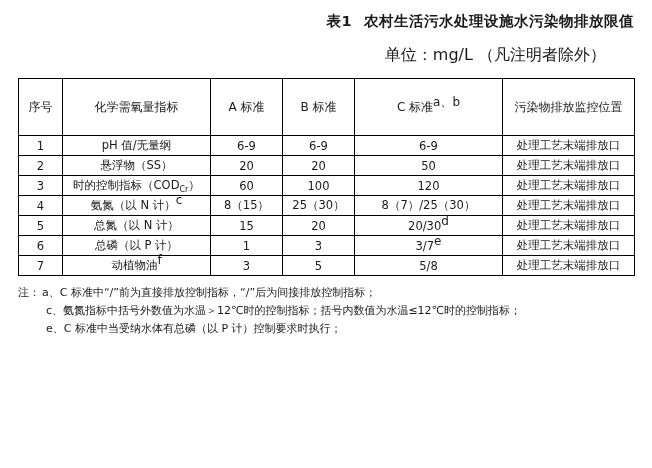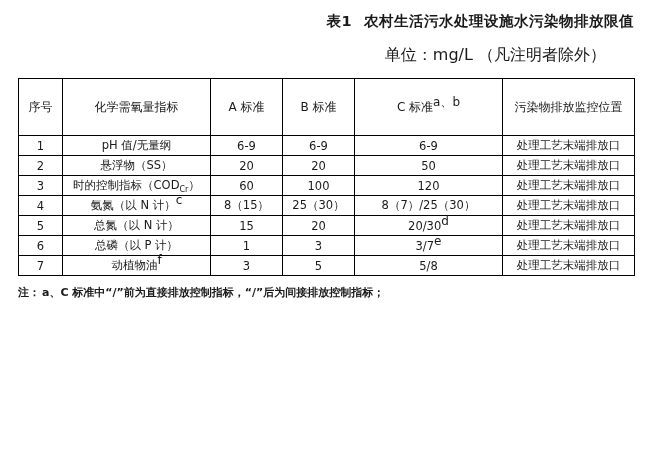--- a/index.html
+++ b/index.html
@@ -70,21 +70,20 @@
   }
   sub {
     font-size: 8px;
     vertical-align: sub;
     line-height: 0;
   }
   .notes {
     margin-top: 8px;
     font-size: 11px;
     line-height: 1.62;
-    font-weight: bold;
   }
   .note-row {
     display: block;
     white-space: nowrap;
   }
   .note-first .lead {
     margin-right: 2px;
   }
   .note-indent {
     padding-left: 28px;
@@ -175,15 +174,17 @@
         <td>3</td>
         <td>5</td>
         <td>5/8</td>
         <td>处理工艺末端排放口</td>
       </tr>
     </tbody>
   </table>
 
   <div class="notes">
     <div class="note-row note-first"><span class="lead">注：</span><span>a、C 标准中“/”前为直接排放控制指标，“/”后为间接排放控制指标；</span></div>
+    <div class="note-row note-indent"><span>c、氨氮指标中括号外数值为水温＞12℃时的控制指标；括号内数值为水温≤12℃时的控制指标；</span></div>
+    <div class="note-row note-indent"><span>e、C 标准中当受纳水体有总磷（以 P 计）控制要求时执行；</span></div>
   </div>
 
 </div>
 
 </body></html>

